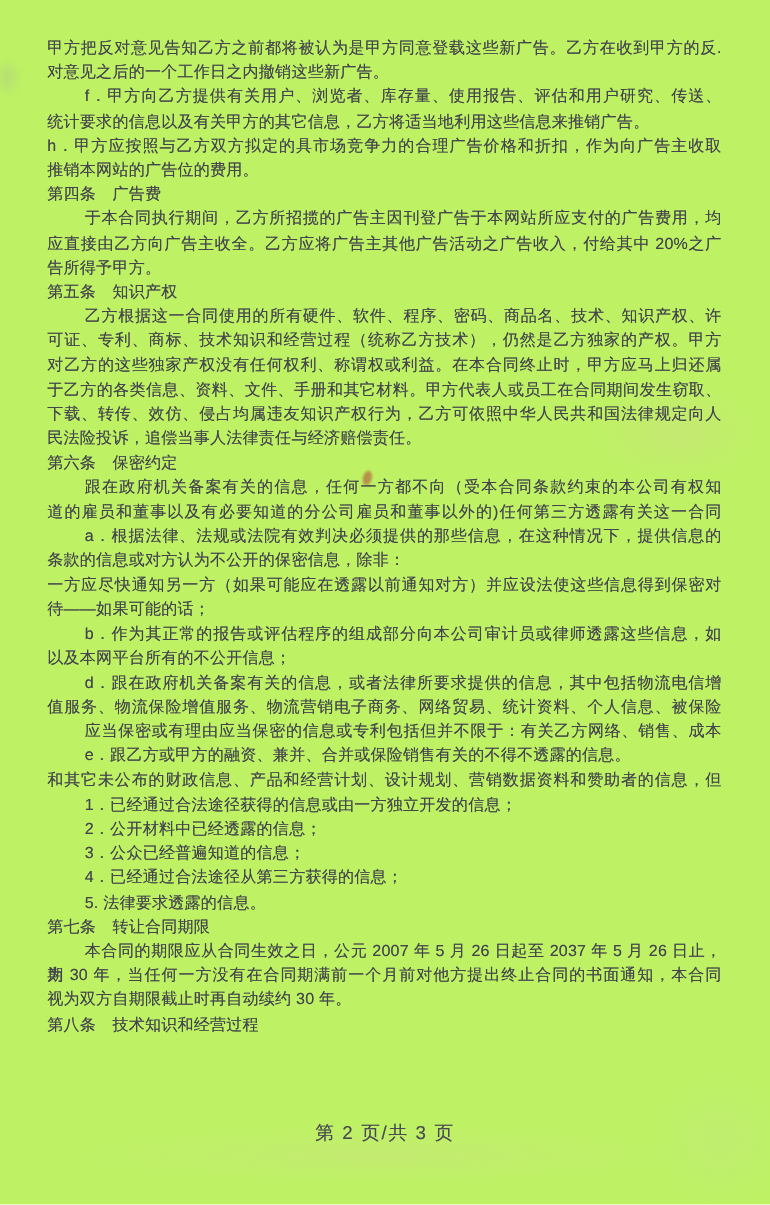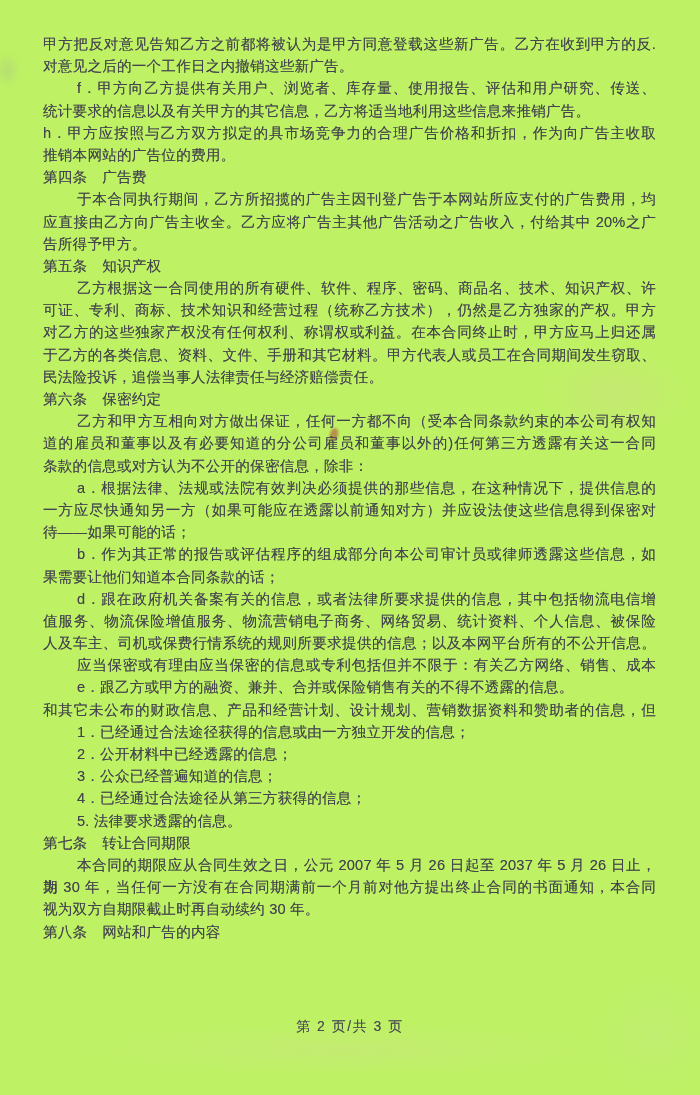--- a/index.html
+++ b/index.html
@@ -26,21 +26,21 @@
   .line.full{
     white-space:normal;
     text-align:justify;
     text-align-last:justify;
   }
   .line.indent{ text-indent:34px; }
   .footer{
     position:absolute;
     top:1018px;left:0;width:100%;
     text-align:center;
-    font-size:14px;
+    font-size:17px;
     letter-spacing:1.5px;
     color:#4a4b55;
     text-shadow:0 0 0.5px rgba(70,70,80,0.5);
   }
   .smudge{position:absolute;pointer-events:none;}
   .smudge-gray-topleft{
     left:-6px;top:52px;width:26px;height:36px;
     background:radial-gradient(ellipse at center, rgba(160,160,165,0.25), rgba(160,160,165,0) 70%);
     filter:blur(2px);
   }
@@ -83,44 +83,44 @@
       <div class="line">推销本网站的广告位的费用。</div>
       <div class="line">第四条　广告费</div>
       <div class="line indent full">于本合同执行期间，乙方所招揽的广告主因刊登广告于本网站所应支付的广告费用，均</div>
       <div class="line full">应直接由乙方向广告主收全。乙方应将广告主其他广告活动之广告收入，付给其中 20%之广</div>
       <div class="line">告所得予甲方。</div>
       <div class="line">第五条　知识产权</div>
       <div class="line indent full">乙方根据这一合同使用的所有硬件、软件、程序、密码、商品名、技术、知识产权、许</div>
       <div class="line full">可证、专利、商标、技术知识和经营过程（统称乙方技术），仍然是乙方独家的产权。甲方</div>
       <div class="line full">对乙方的这些独家产权没有任何权利、称谓权或利益。在本合同终止时，甲方应马上归还属</div>
       <div class="line full">于乙方的各类信息、资料、文件、手册和其它材料。甲方代表人或员工在合同期间发生窃取、</div>
+      <div class="line full">下载、转传、效仿、侵占均属违友知识产权行为，乙方可依照中华人民共和国法律规定向人</div>
       <div class="line">民法险投诉，追偿当事人法律责任与经济赔偿责任。</div>
       <div class="line">第六条　保密约定</div>
-      <div class="line indent full">乙方和甲方互相向对方做出保证，任何一方都不向（受本合同条款约束的本公司有权知</div>
+      <div class="line indent full">跟在政府机关备案有关的信息，任何一方都不向（受本合同条款约束的本公司有权知</div>
       <div class="line full">道的雇员和董事以及有必要知道的分公司雇员和董事以外的)任何第三方透露有关这一合同</div>
+      <div class="line indent full">a．根据法律、法规或法院有效判决必须提供的那些信息，在这种情况下，提供信息的</div>
       <div class="line">条款的信息或对方认为不公开的保密信息，除非：</div>
-      <div class="line indent full">a．根据法律、法规或法院有效判决必须提供的那些信息，在这种情况下，提供信息的</div>
       <div class="line full">一方应尽快通知另一方（如果可能应在透露以前通知对方）并应设法使这些信息得到保密对</div>
       <div class="line">待——如果可能的话；</div>
       <div class="line indent full">b．作为其正常的报告或评估程序的组成部分向本公司审计员或律师透露这些信息，如</div>
-      <div class="line">果需要让他们知道本合同条款的话；</div>
+      <div class="line">以及本网平台所有的不公开信息；</div>
       <div class="line indent full">d．跟在政府机关备案有关的信息，或者法律所要求提供的信息，其中包括物流电信增</div>
       <div class="line full">值服务、物流保险增值服务、物流营销电子商务、网络贸易、统计资料、个人信息、被保险</div>
-      <div class="line full">人及车主、司机或保费行情系统的规则所要求提供的信息；以及本网平台所有的不公开信息。</div>
       <div class="line indent full">应当保密或有理由应当保密的信息或专利包括但并不限于：有关乙方网络、销售、成本</div>
       <div class="line indent">e．跟乙方或甲方的融资、兼并、合并或保险销售有关的不得不透露的信息。</div>
       <div class="line full">和其它未公布的财政信息、产品和经营计划、设计规划、营销数据资料和赞助者的信息，但</div>
       <div class="line indent">1．已经通过合法途径获得的信息或由一方独立开发的信息；</div>
       <div class="line indent">2．公开材料中已经透露的信息；</div>
       <div class="line indent">3．公众已经普遍知道的信息；</div>
       <div class="line indent">4．已经通过合法途径从第三方获得的信息；</div>
       <div class="line indent">5. 法律要求透露的信息。</div>
       <div class="line">第七条　转让合同期限</div>
       <div class="line indent full">本合同的期限应从合同生效之日，公元 2007 年 5 月 26 日起至 2037 年 5 月 26 日止，为</div>
       <div class="line full">期 30 年，当任何一方没有在合同期满前一个月前对他方提出终止合同的书面通知，本合同</div>
       <div class="line">视为双方自期限截止时再自动续约 30 年。</div>
-      <div class="line">第八条　网站和广告的内容</div>
+      <div class="line">第八条　技术知识和经营过程</div>
     </div>
 
   <div class="footer">
     <span>第 2 页/共 3 页</span>
   </div>
 </div>
 
 </body></html>

